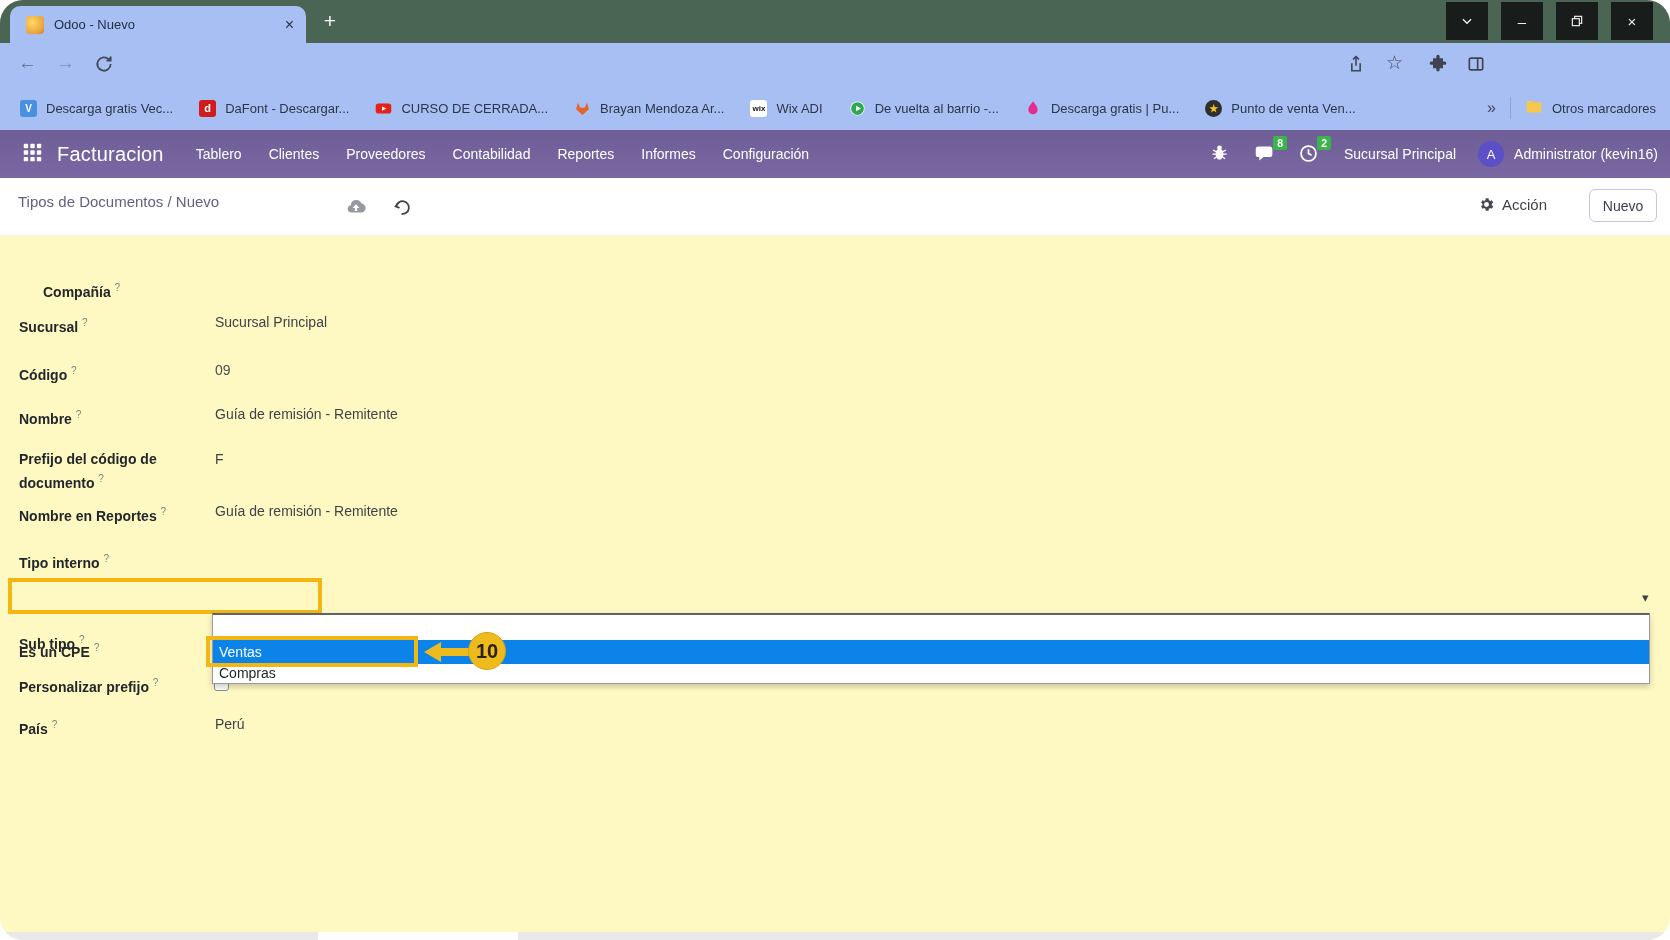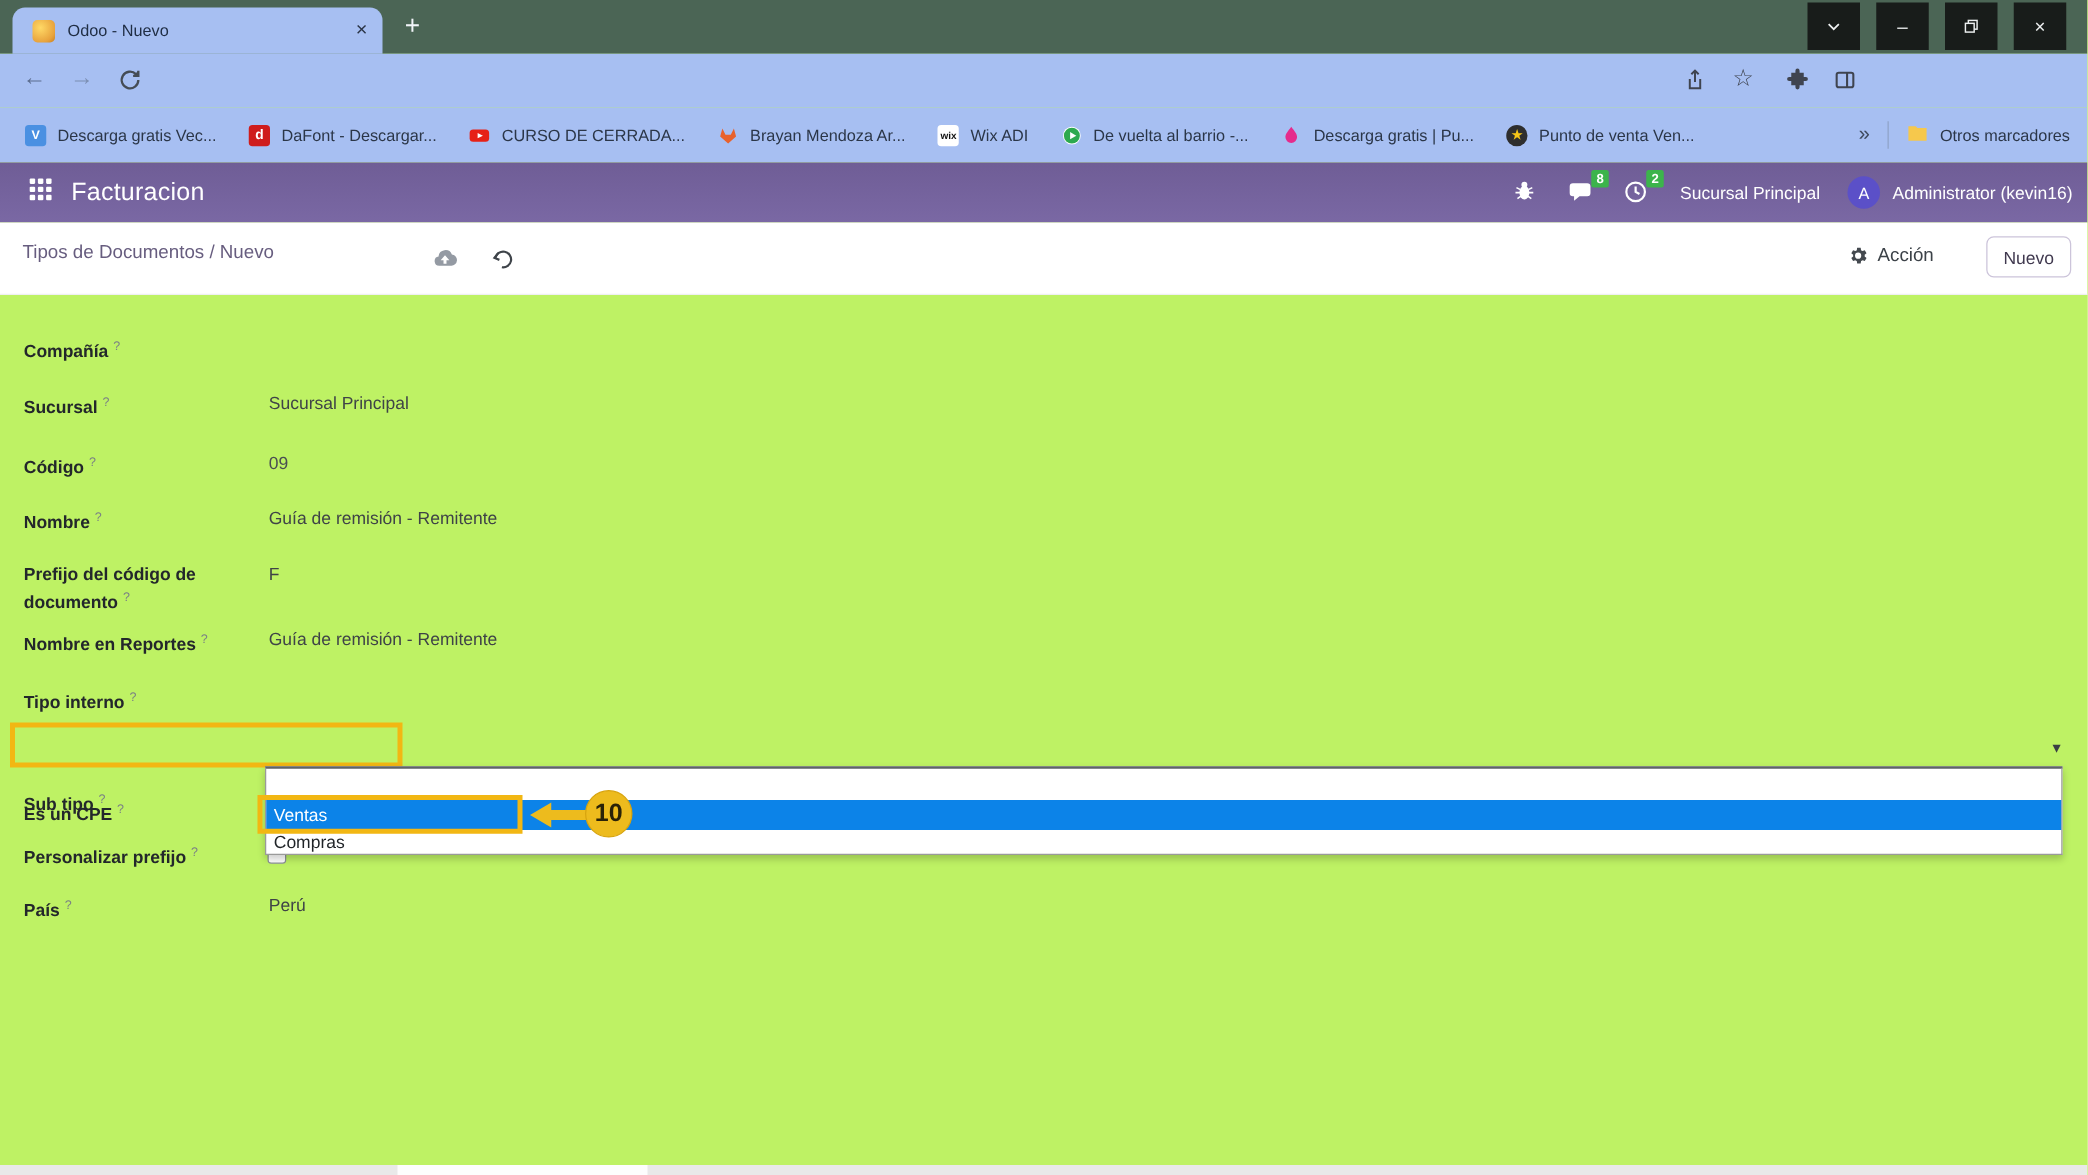--- a/index.html
+++ b/index.html
@@ -1,17 +1,17 @@
 <!DOCTYPE html>
 <html><head>
 <meta charset="utf-8">
 <style>
   * { margin:0; padding:0; box-sizing:border-box; }
   body { font-family:"Liberation Sans", sans-serif; background:#fff; }
-  .screen { position:relative; width:1670px; height:940px; overflow:hidden; background:#bef264; }
+  .screen { position:relative; width:1670px; height:940px; overflow:hidden; background:#fef9c3;border-radius:23px; }
 
   
   .tabstrip { position:absolute; left:0; top:0; width:1670px; height:43px; background:#4b6555; }
   .tab { position:absolute; left:10px; top:6px; width:296px; height:37px; background:#a7bff2;
          border-radius:10px 10px 0 0; display:flex; align-items:center; padding:0 12px; }
   .favicon { width:18px; height:18px; border-radius:4px; margin-left:4px;
              background:radial-gradient(circle at 35% 35%, #ffd966, #e8a33d 70%, #c77f1f); }
   .tab-title { margin-left:10px; font-size:13px; color:#1f2d44; flex:1; }
   .tab-close { color:#2a3446; font-size:16px; cursor:pointer; }
   .newtab { position:absolute; left:318px; top:10px; width:24px; height:24px; color:#f2f5f9;
@@ -236,20 +236,29 @@
           <rect x="17" y="2" width="5" height="5" rx="1"></rect>
           <rect x="2" y="9.5" width="5" height="5" rx="1"></rect>
           <rect x="9.5" y="9.5" width="5" height="5" rx="1"></rect>
           <rect x="17" y="9.5" width="5" height="5" rx="1"></rect>
           <rect x="2" y="17" width="5" height="5" rx="1"></rect>
           <rect x="9.5" y="17" width="5" height="5" rx="1"></rect>
           <rect x="17" y="17" width="5" height="5" rx="1"></rect>
         </svg>
     </span>
     <span class="app-name">Facturacion</span>
+    <div class="menu-list">
+      <span class="menu-item">Tablero</span>
+      <span class="menu-item">Clientes</span>
+      <span class="menu-item">Proveedores</span>
+      <span class="menu-item">Contabilidad</span>
+      <span class="menu-item">Reportes</span>
+      <span class="menu-item">Informes</span>
+      <span class="menu-item">Configuración</span>
+    </div>
     <div class="hdr-right">
       <span class="hicon">
         <svg width="19" height="19" viewBox="0 0 24 24" fill="#fff">
             <ellipse cx="12" cy="14" rx="5" ry="7"></ellipse>
             <circle cx="12" cy="6" r="3"></circle>
             <path d="M4 9l4 2M20 9l-4 2M3 14h5M21 14h-5M5 20l3.5-2.5M19 20l-3.5-2.5" stroke="#fff" stroke-width="1.6" fill="none"></path>
           </svg>
       </span>
       <span class="hicon">
         <svg width="21" height="21" viewBox="0 0 24 24" fill="#fff">
@@ -286,21 +295,21 @@
     </span>
     <span class="action-lbl">
       <svg width="17" height="17" viewBox="0 0 24 24" fill="#44494f" style="margin-right:7px;">
           <path d="M19.4 13a7.5 7.5 0 000-2l2.1-1.6-2-3.5-2.5 1a7.6 7.6 0 00-1.7-1L14.9 3.2h-4l-.4 2.7c-.6.2-1.2.6-1.7 1l-2.5-1-2 3.5L6.4 11a7.5 7.5 0 000 2l-2.1 1.6 2 3.5 2.5-1c.5.4 1.1.8 1.7 1l.4 2.7h4l.4-2.7c.6-.2 1.2-.6 1.7-1l2.5 1 2-3.5L19.4 13zM12 15.5a3.5 3.5 0 110-7 3.5 3.5 0 010 7z"></path>
         </svg>
       <span>Acción</span>
     </span>
     <div class="btn-nuevo">Nuevo</div>
   </div>
 
-  <div class="frow" style="top:268px;">
+  <div class="frow" style="top:278px;margin-left:24px;">
     <div class="flabel"><span>Compañía</span> <sup>?</sup></div>
   </div>
   <div class="frow" style="top:313px;">
     <div class="flabel"><span>Sucursal</span> <sup>?</sup></div>
     <div class="fvalue">Sucursal Principal</div>
   </div>
   <div class="frow" style="top:361px;">
     <div class="flabel"><span>Código</span> <sup>?</sup></div>
     <div class="fvalue" style="color:#4a4e52;">09</div>
   </div>

